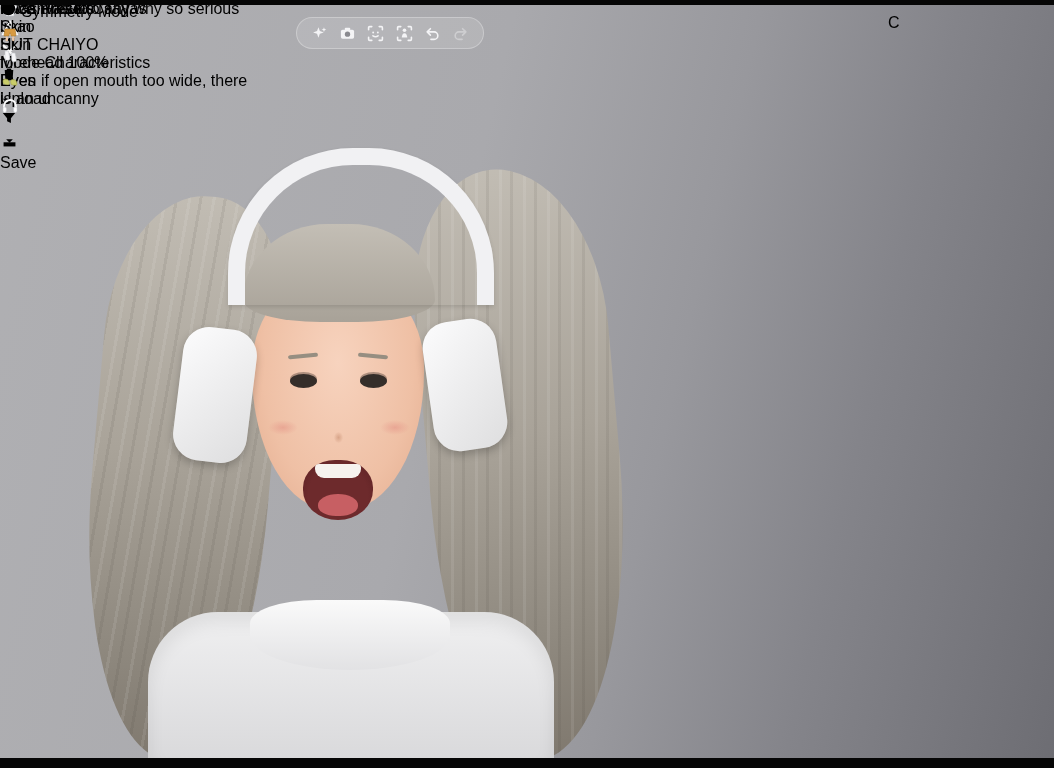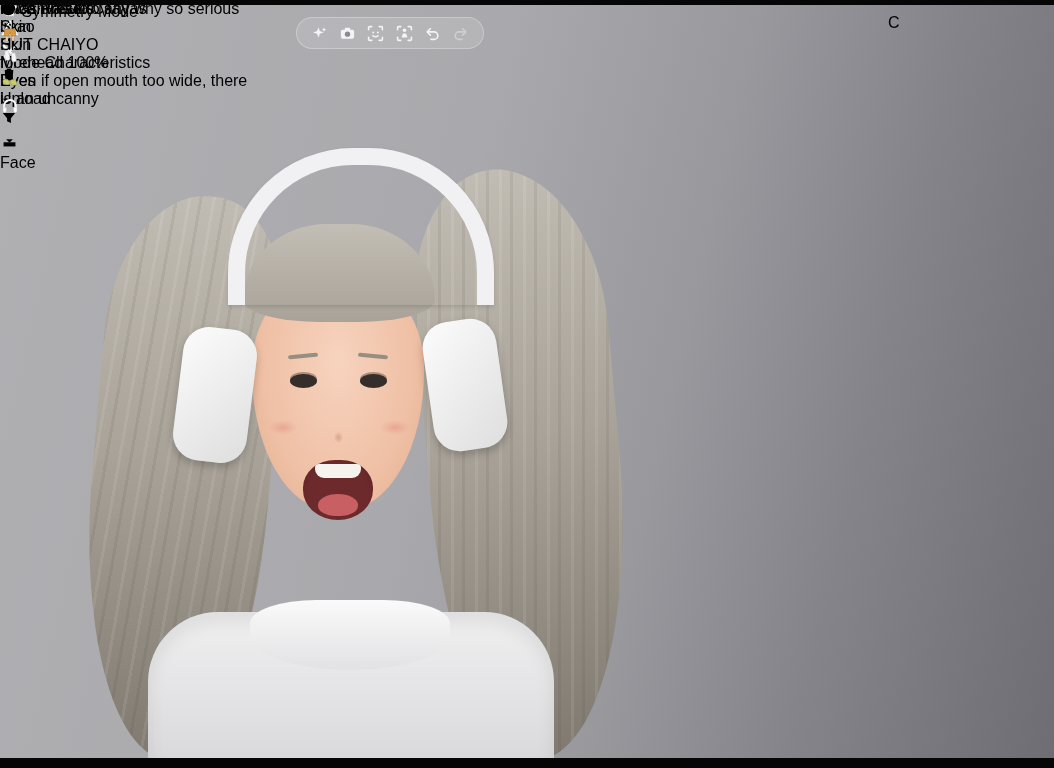--- a/index.html
+++ b/index.html
@@ -288,21 +288,21 @@
           </svg>
       </div>
     </div>
     <div id="avatar-grid">
       <div id="save-btn">
         <svg width="19" height="19" viewBox="0 0 16 16">
             <path d="M3 9.5 v3.5 h10 v-3.5"></path>
             <path d="M8 2.5 v7"></path>
             <path d="M5.2 7 L8 9.8 L10.8 7"></path>
           </svg>
-        <div id="save-label">Face</div>
+        <div id="save-label">Save</div>
       </div>
 
     <div class="avatar-cell" style="background: rgb(180, 193, 212);">
           <div class="av-hair" style="background: rgb(99, 82, 63);"></div>
           <div class="av-face" style="background: radial-gradient(circle at 35% 57%, rgb(61, 52, 46) 5.5%, transparent 6.5%), radial-gradient(circle at 65% 57%, rgb(61, 52, 46) 5.5%, transparent 6.5%), rgb(234, 195, 168);"></div>
           <div class="av-fringe" style="background: rgb(99, 82, 63);"></div>
         </div>
         <div class="avatar-cell" style="background: rgb(180, 193, 212);">
           <div class="av-hair" style="background: rgb(195, 168, 119);"></div>
           <div class="av-face" style="background: radial-gradient(circle at 35% 57%, rgb(61, 52, 46) 5.5%, transparent 6.5%), radial-gradient(circle at 65% 57%, rgb(61, 52, 46) 5.5%, transparent 6.5%), rgb(231, 188, 162);"></div>

